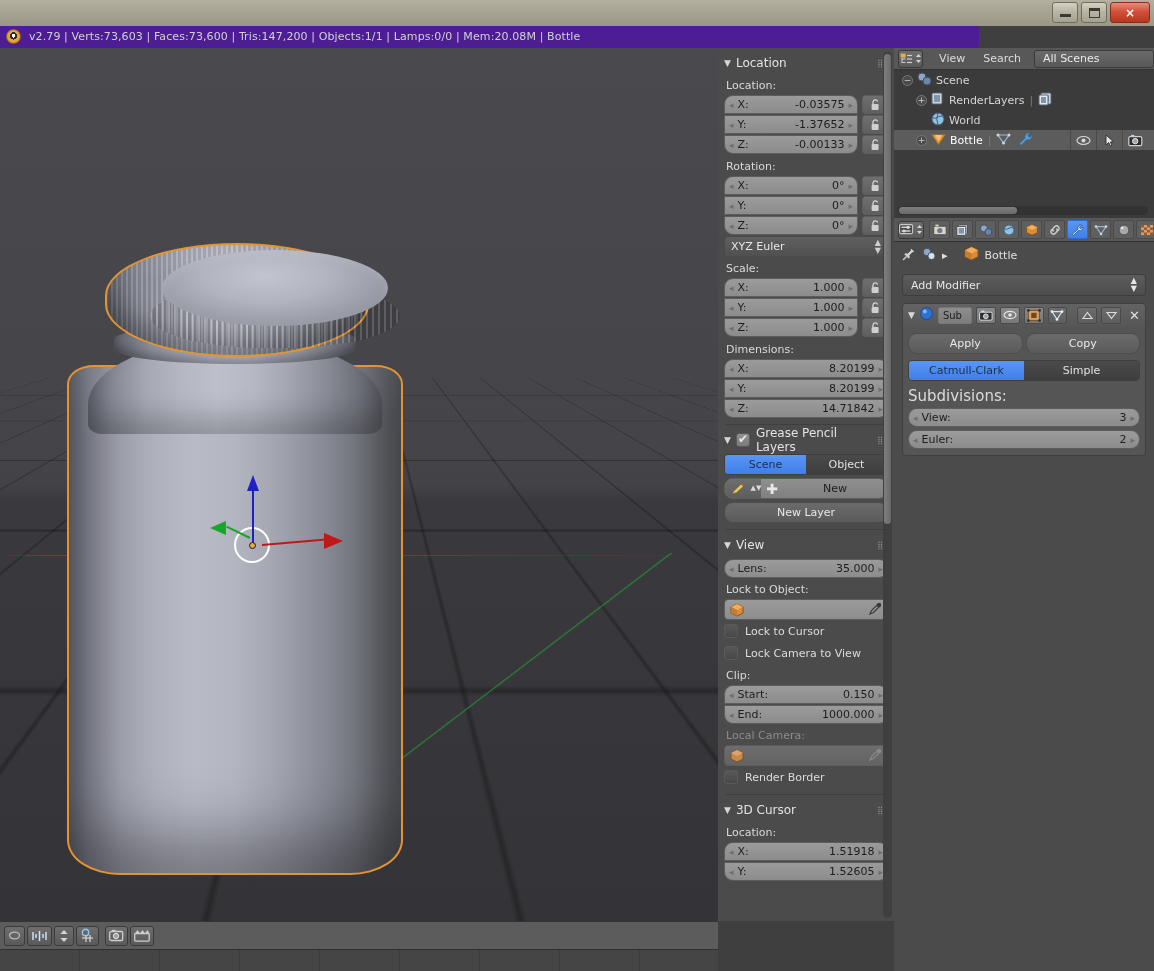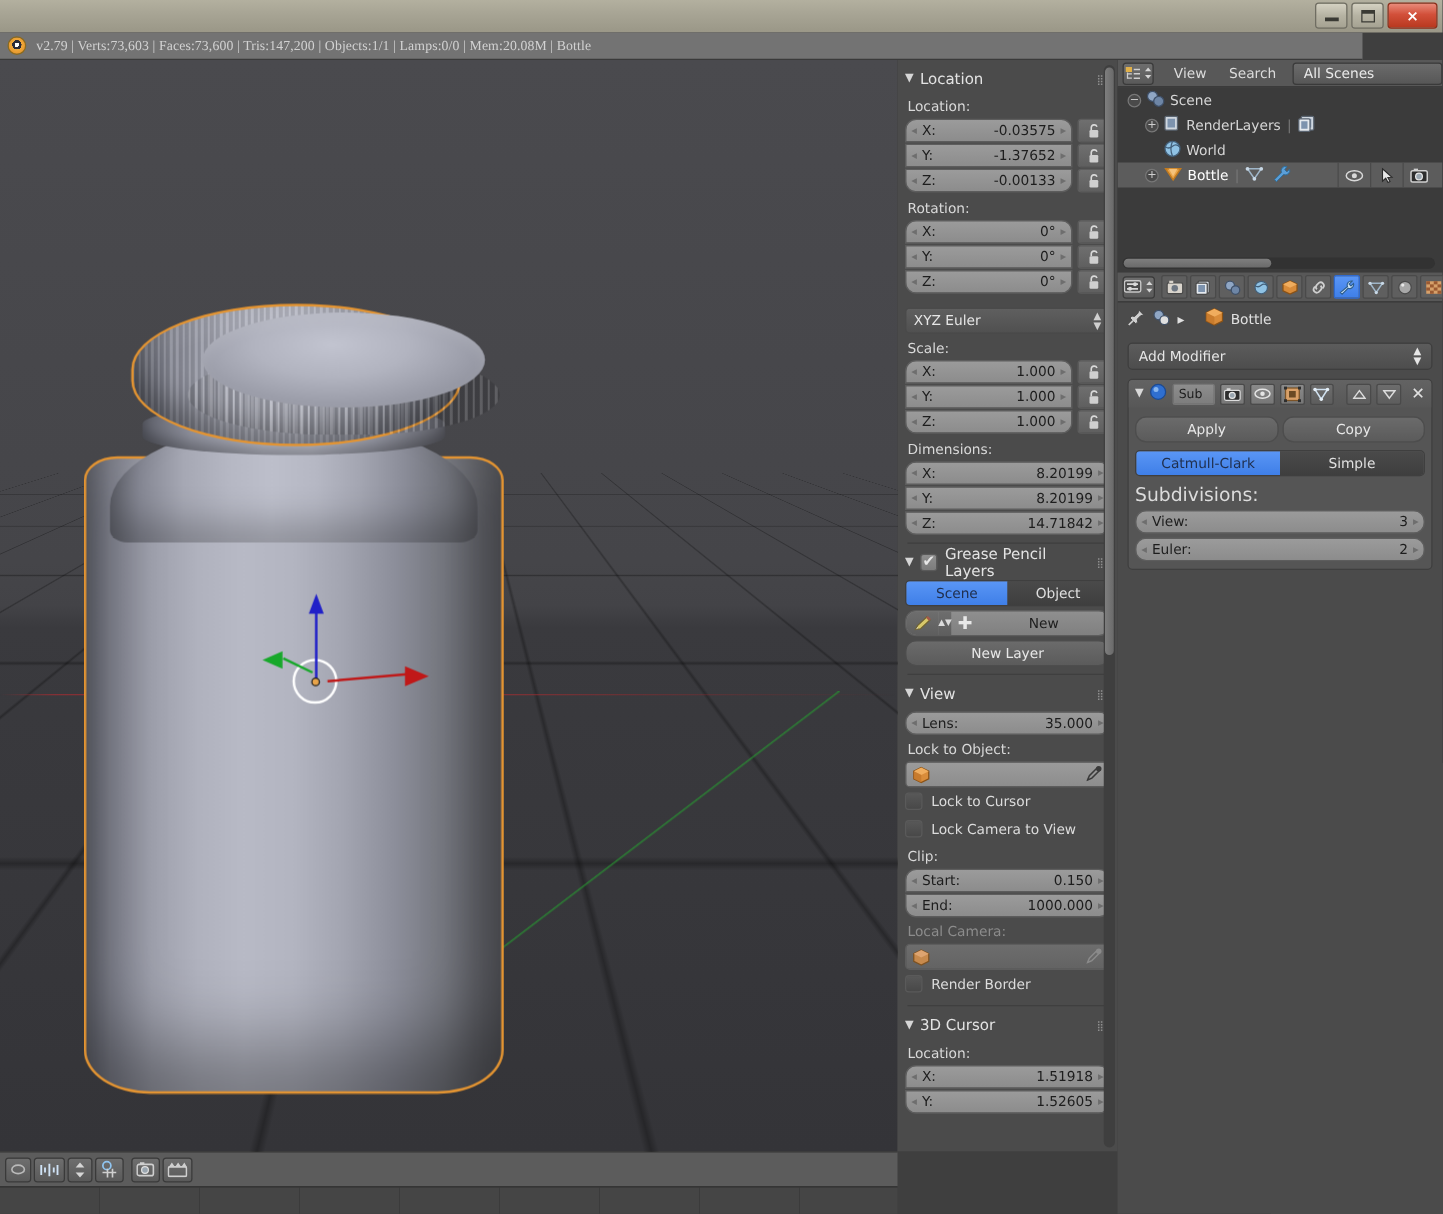--- a/index.html
+++ b/index.html
@@ -14,23 +14,23 @@
     display:flex; align-items:center; justify-content:center;
     background:linear-gradient(180deg,#d4d1c2 0%,#b6b3a3 50%,#a5a292 100%);
     color:#3a3a34; font-size:12px; font-weight:bold; }
   .wbtn.close { width:40px;
     background:linear-gradient(180deg,#e98b7a 0%,#d2503a 45%,#b8381f 100%);
     border:1px solid #8c2c18; color:#fff; }
   .wbtn .glyph-min { width:11px; height:3px; background:#3a3a34; margin-top:6px; }
   .wbtn .glyph-max { width:11px; height:10px; border:1.5px solid #3a3a34; border-top-width:3px; }
 
   
-  #infobar { position:absolute; left:0; top:26px; width:1090px; height:22px;
-    background:#737373; border-bottom:1px solid #3a3a3a;
-    display:flex; align-items:center; padding-left:6px;font-family:Liberation Serif, serif; }
+  #infobar { position:absolute; left:0; top:26px; width:979px; height:22px;
+    background:#4c1d95; border-bottom:1px solid #3a3a3a;
+    display:flex; align-items:center; padding-left:6px; }
   #blender-logo { width:15px; height:15px; border-radius:50%;
     background:radial-gradient(circle at 50% 45%, #fff 0%,#fff 18%, #2b2b38 19%, #2b2b38 38%, #f0a93b 39%, #e08a22 100%);
     border:1px solid #8a6a20; margin-right:8px; flex:none; }
   #infotext { font-size:11px; color:#d2d2d2; letter-spacing:.1px; }
 
   
   #viewport { position:absolute; left:0; top:48px; width:718px; height:873px;
     background:#3d3d41; overflow:hidden; }
   #vp-sky { position:absolute; inset:0;
     background:linear-gradient(180deg,#4a4a4e 0%,#454549 46%,#434347 50%,#3a3a3e 52%,#343438 100%); }
@@ -138,21 +138,21 @@
   .numfield .lo,.numfield .hi { color:#6e6e6e; font-size:9px; }
   .numfield .lbl { margin-left:4px; }
   .numfield .val { margin-left:auto; margin-right:4px; }
   .lockcol { width:26px; display:flex; flex-direction:column; gap:1px; }
   .lockbtn { height:19px; border:1px solid #5d5d5d; border-radius:3px;
     background:linear-gradient(180deg,#6f6f6f,#5f5f5f); display:flex;
     align-items:center; justify-content:center; }
   .lockbtn svg { display:block; }
   .dropdown { height:21px; border-radius:4px; border:1px solid #4a4a4a;
     background:linear-gradient(180deg,#5f5f5f,#505050); display:flex; align-items:center;
-    padding:0 6px; color:#e6e6e6; font-size:11px; margin-top:10px; }
+    padding:0 6px; color:#e6e6e6; font-size:11px; margin-top:0; }
   .dropdown .arrows { margin-left:auto; font-size:8px; line-height:8px; text-align:center; color:#cfcfcf; }
   .chkrow { display:flex; align-items:center; height:22px; gap:7px; }
   .chkbox { width:14px; height:14px; border-radius:3px; border:1px solid #5a5a5a;
     background:linear-gradient(180deg,#585858,#484848); flex:none; }
   .chkbox.on { background:linear-gradient(180deg,#8f8f8f,#7c7c7c); position:relative; }
   .chkbox.on:after { content:"✔"; position:absolute; left:1px; top:-2px; font-size:12px; color:#e8e8e8; }
   .chklbl { font-size:11px; color:#dcdcdc; }
   .toggle2 { display:flex; height:21px; margin-top:3px; border-radius:4px; overflow:hidden;
     border:1px solid #3f3f3f; }
   .toggle2 > div { flex:1; display:flex; align-items:center; justify-content:center; font-size:11px; }

